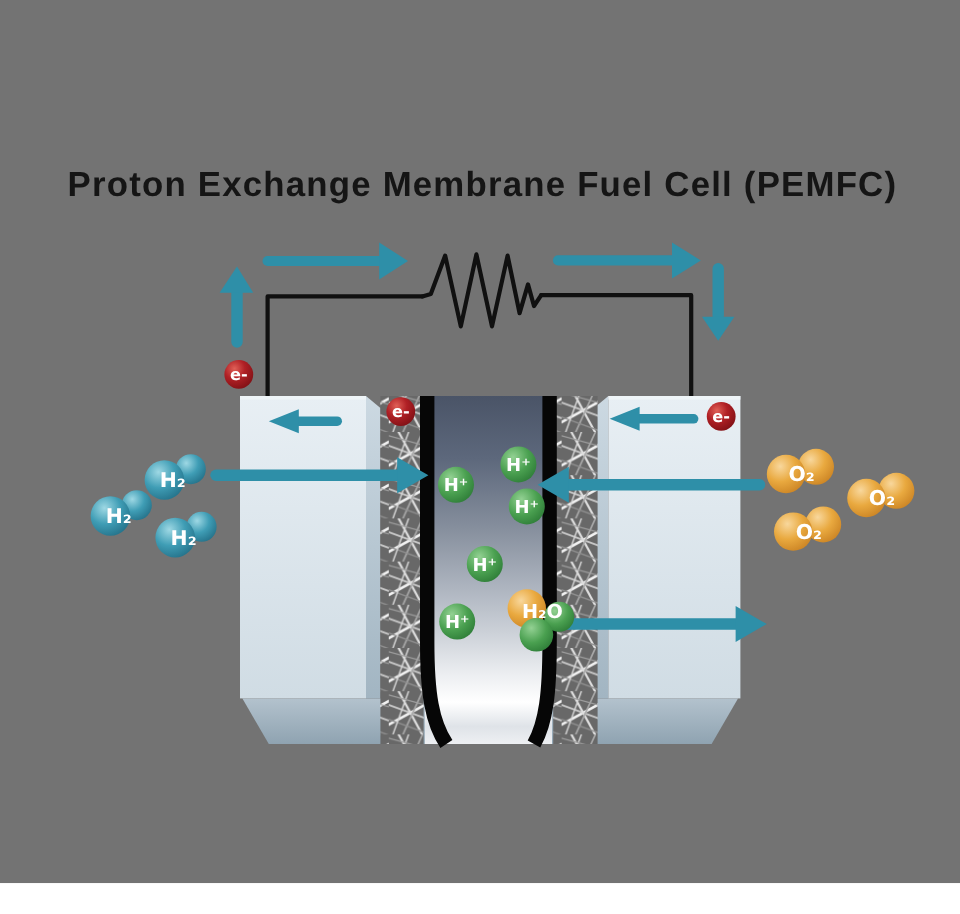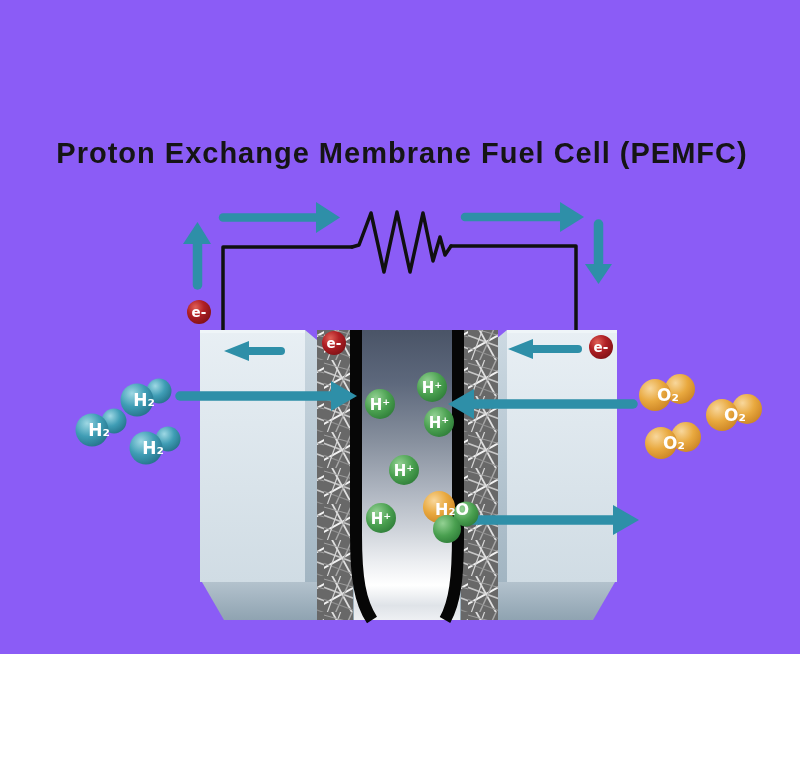--- a/index.html
+++ b/index.html
@@ -1,16 +1,16 @@
 <!DOCTYPE html>
 <html><head>
 <meta charset="utf-8">
 <style>
   html,body{margin:0;padding:0;background:#ffffff;}
-  .stage{width:800px;height:654px;position:relative;background:#8b5cf6;overflow:hidden;}
+  .stage{width:800px;height:736px;position:relative;background:#737373;overflow:hidden;}
   .title{
     font-family:"Liberation Sans",sans-serif;
     font-weight:bold;
     font-size:29px;
     letter-spacing:1px;
     fill:#151515;
     text-anchor:middle;
   }
   .mol-label{
     fill:#ffffff;

